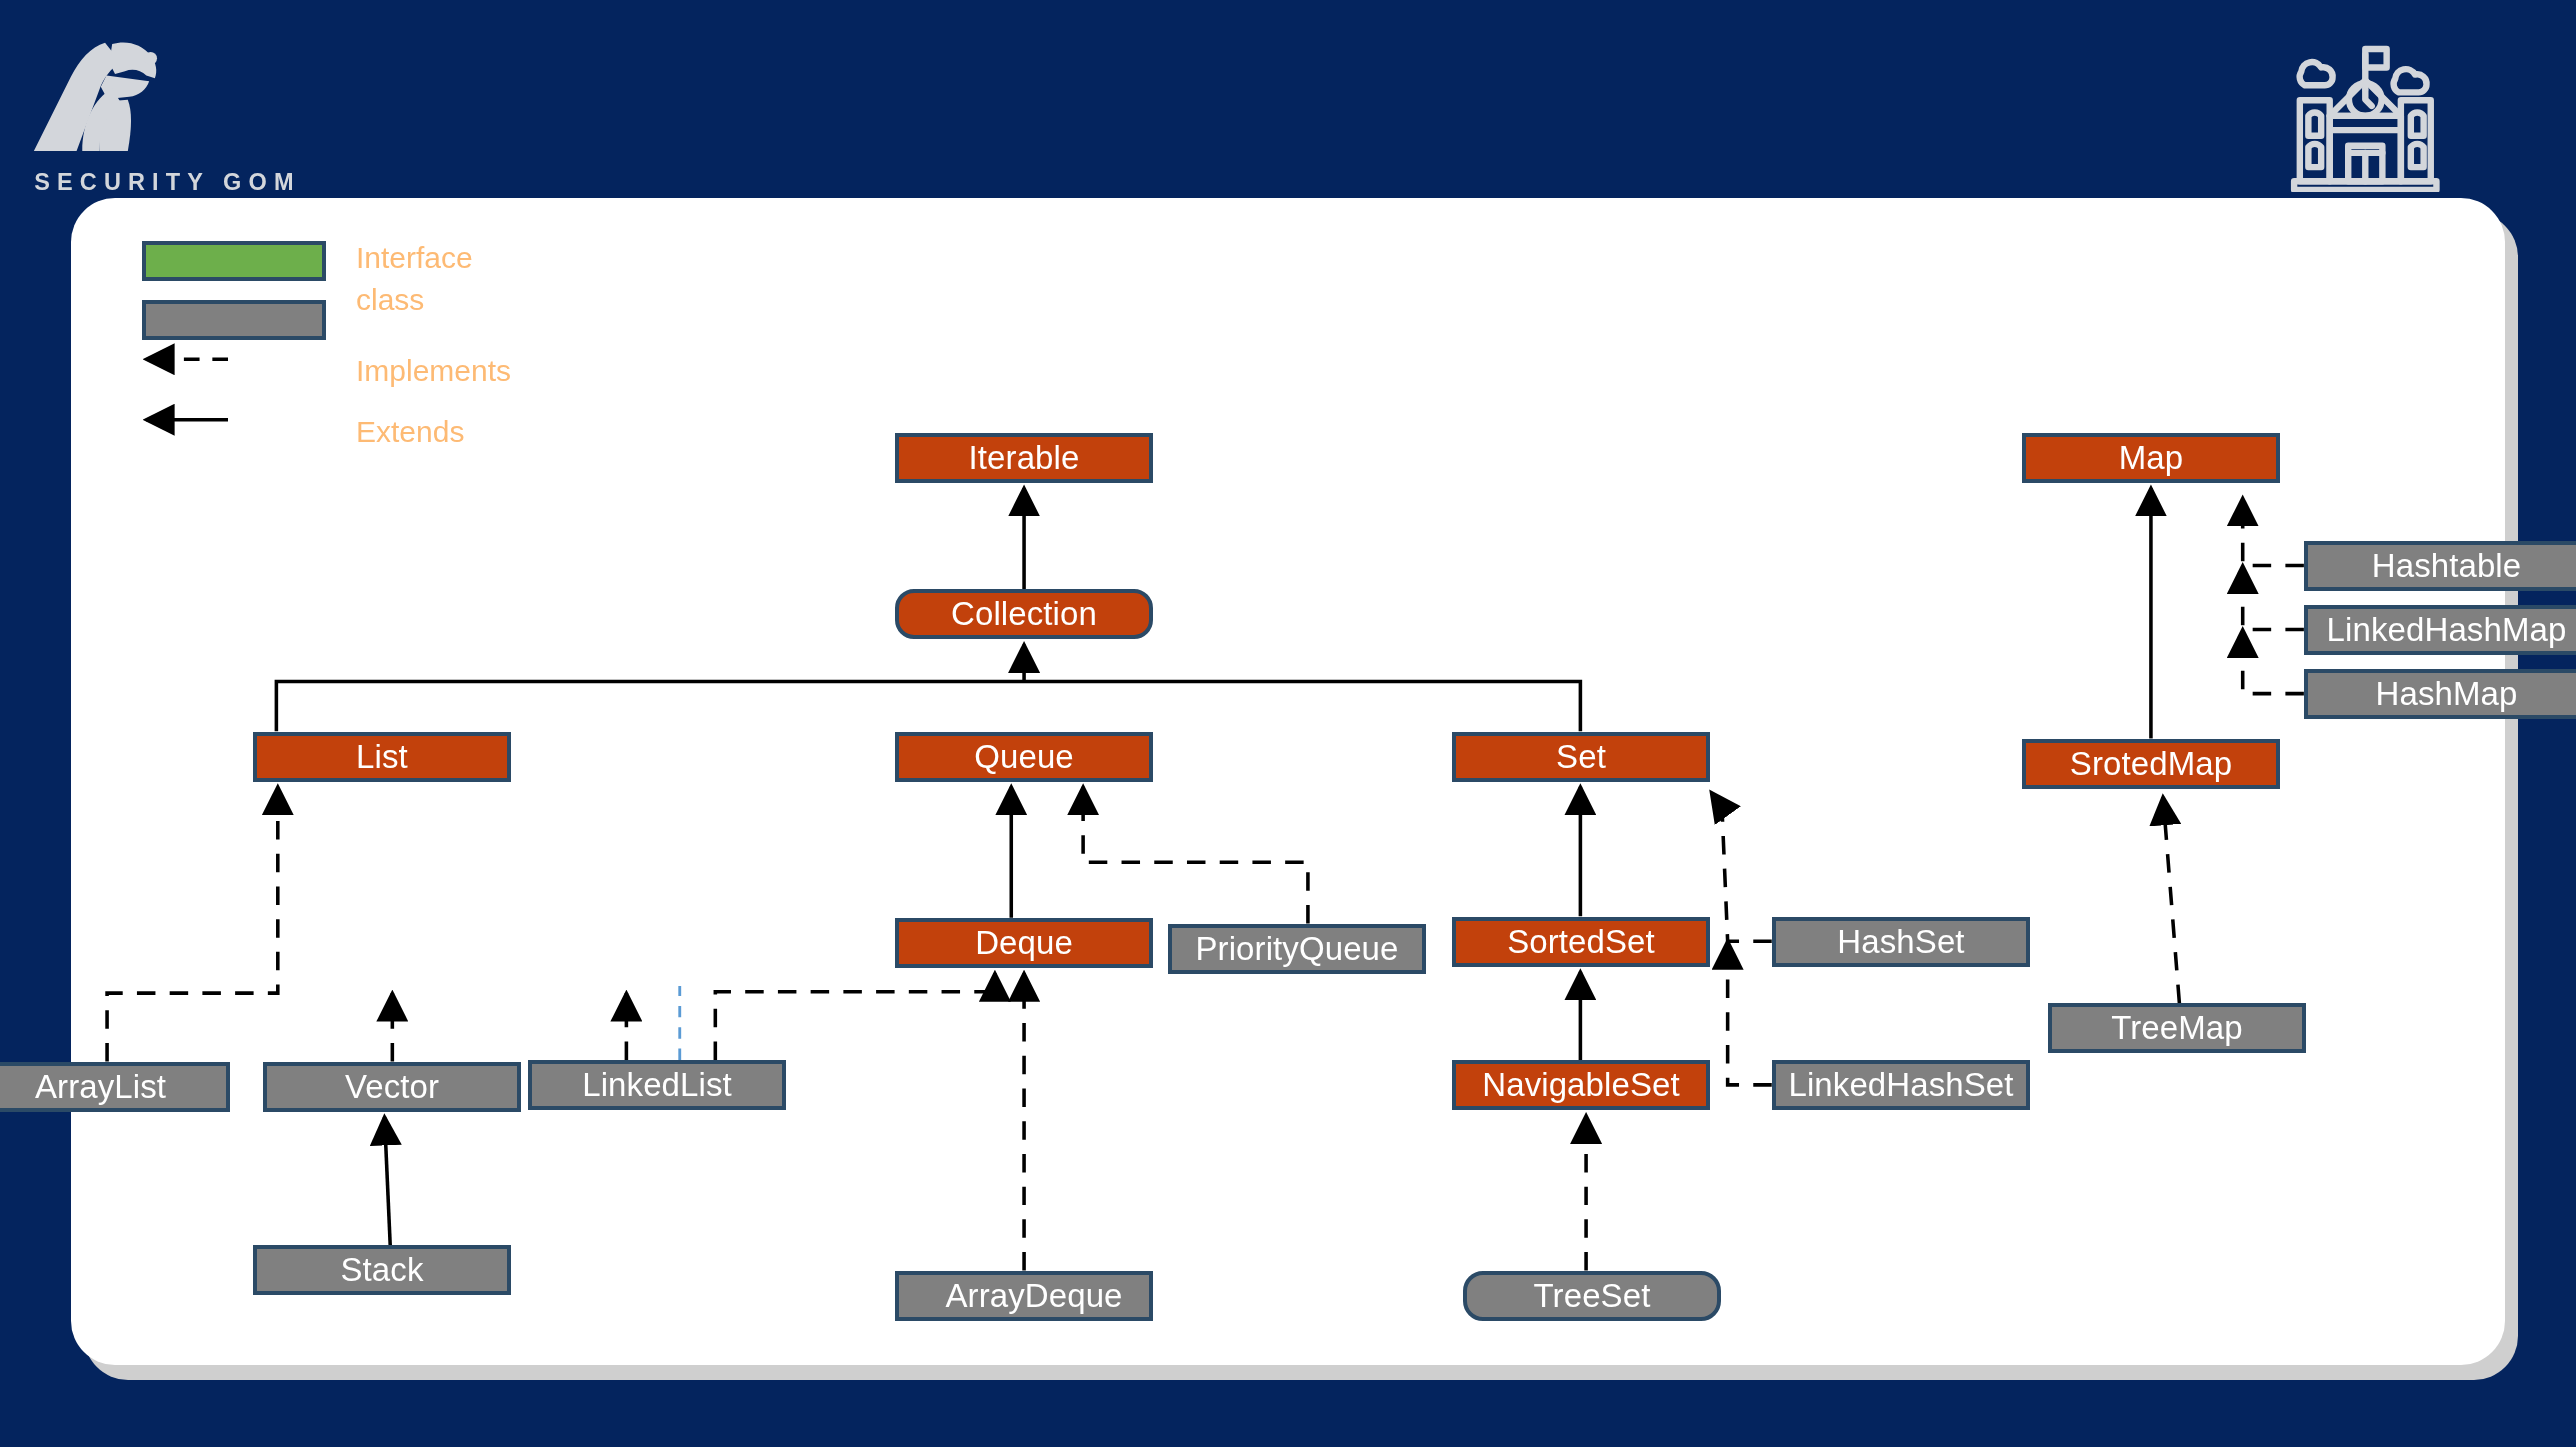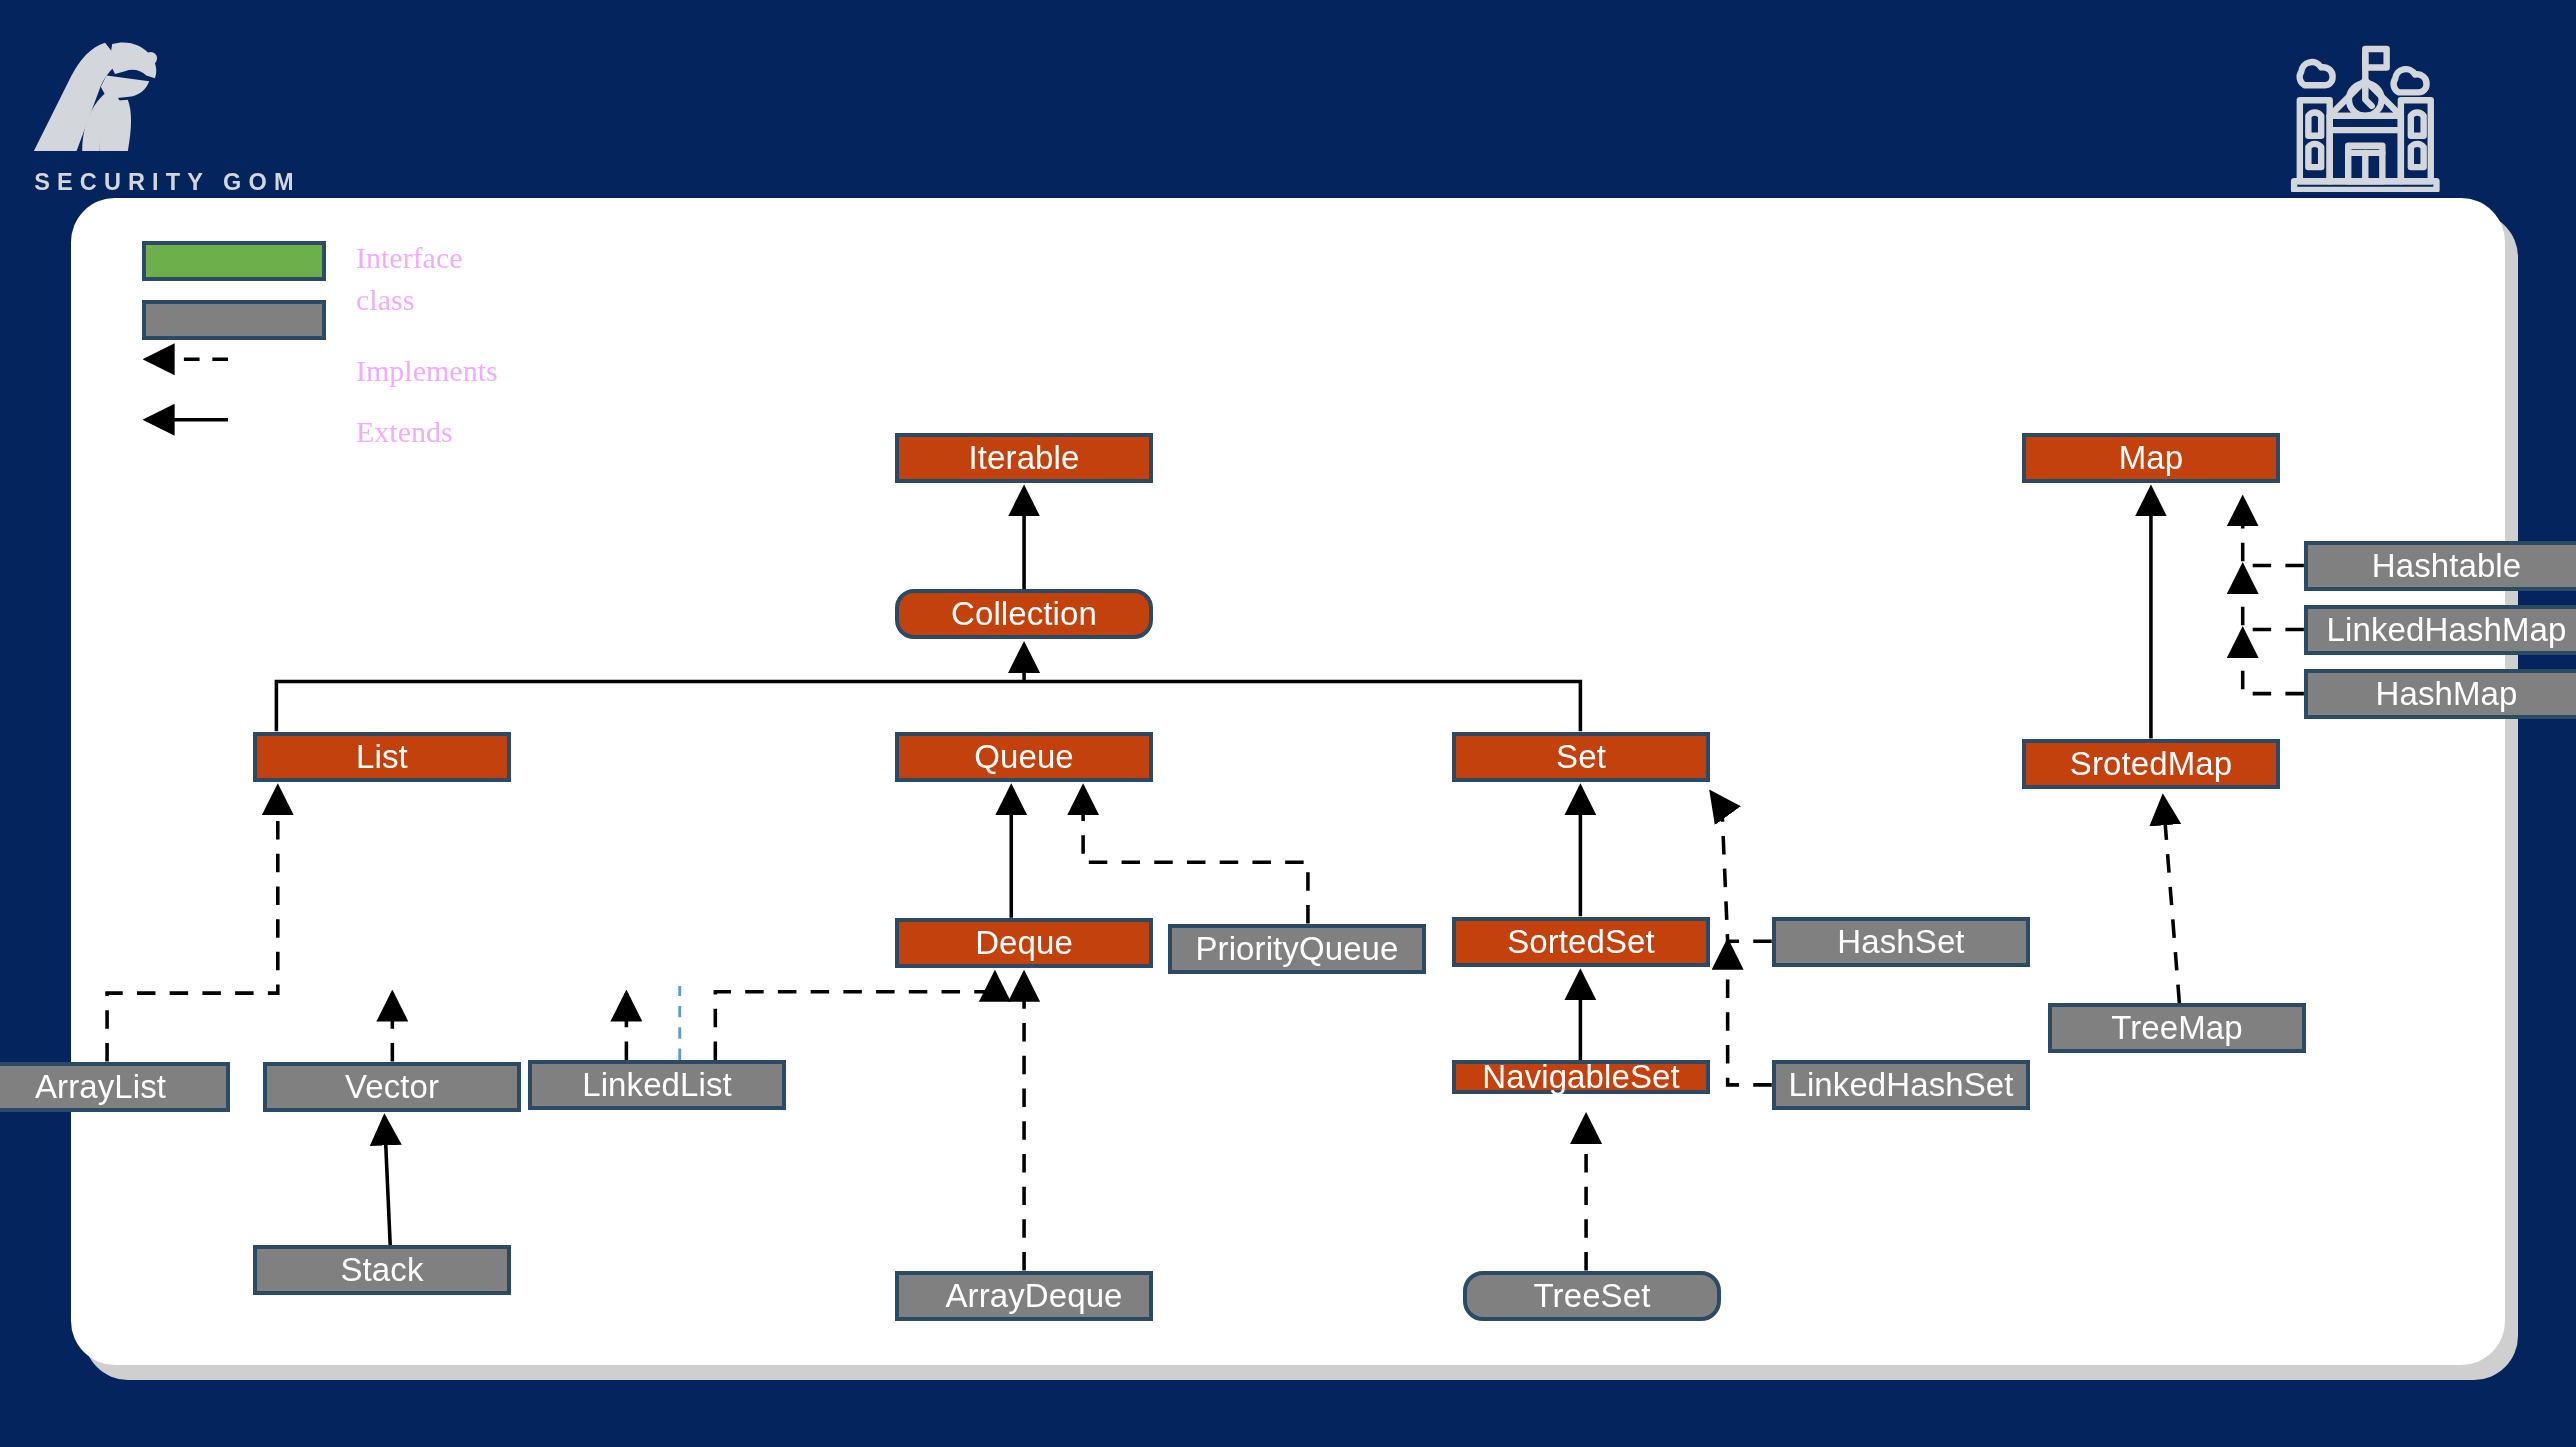--- a/index.html
+++ b/index.html
@@ -55,22 +55,22 @@
   .node.klass{background:#808080;}
 
   
   .legend-swatch{
     position:absolute;box-sizing:border-box;
     border:4.3px solid #2b4a66;width:184px;height:40px;
   }
   .legend-swatch.iface{background:#6daf4b;}
   .legend-swatch.klass{background:#808080;}
   .legend-label{
-    position:absolute;color:#f0abfc;font-size:30px;white-space:nowrap;
-    font-family:Liberation Serif, serif;
+    position:absolute;color:#fdba74;font-size:30px;white-space:nowrap;
+    font-family:Liberation Sans, sans-serif;
   }
 </style>
 </head>
 <body>
 
 <div id="stage">
 
   <div class="logo">
     <svg width="235" height="121" viewBox="0 0 330 170" xmlns="http://www.w3.org/2000/svg" aria-hidden="true">
       <g fill="#d3d6db">
@@ -228,21 +228,21 @@
       </div>
       <div class="node iface" style="left: 895px; top: 918px; width: 258px; height: 50px;">
         <span>Deque</span>
       </div>
       <div class="node klass" style="left: 1168px; top: 924px; width: 258px; height: 50px;">
         <span>PriorityQueue</span>
       </div>
       <div class="node iface" style="left: 1452px; top: 917px; width: 258px; height: 50px;">
         <span>SortedSet</span>
       </div>
-      <div class="node iface" style="left: 1452px; top: 1060px; width: 258px; height: 34px;">
+      <div class="node iface" style="left: 1452px; top: 1060px; width: 258px; height: 50px;">
         <span>NavigableSet</span>
       </div>
       <div class="node klass" style="left: 1772px; top: 917px; width: 258px; height: 50px;">
         <span>HashSet</span>
       </div>
       <div class="node klass" style="left: 1772px; top: 1060px; width: 258px; height: 50px;">
         <span>LinkedHashSet</span>
       </div>
       <div class="node klass" style="left: 2304px; top: 541px; width: 285px; height: 50px;">
         <span>Hashtable</span>

